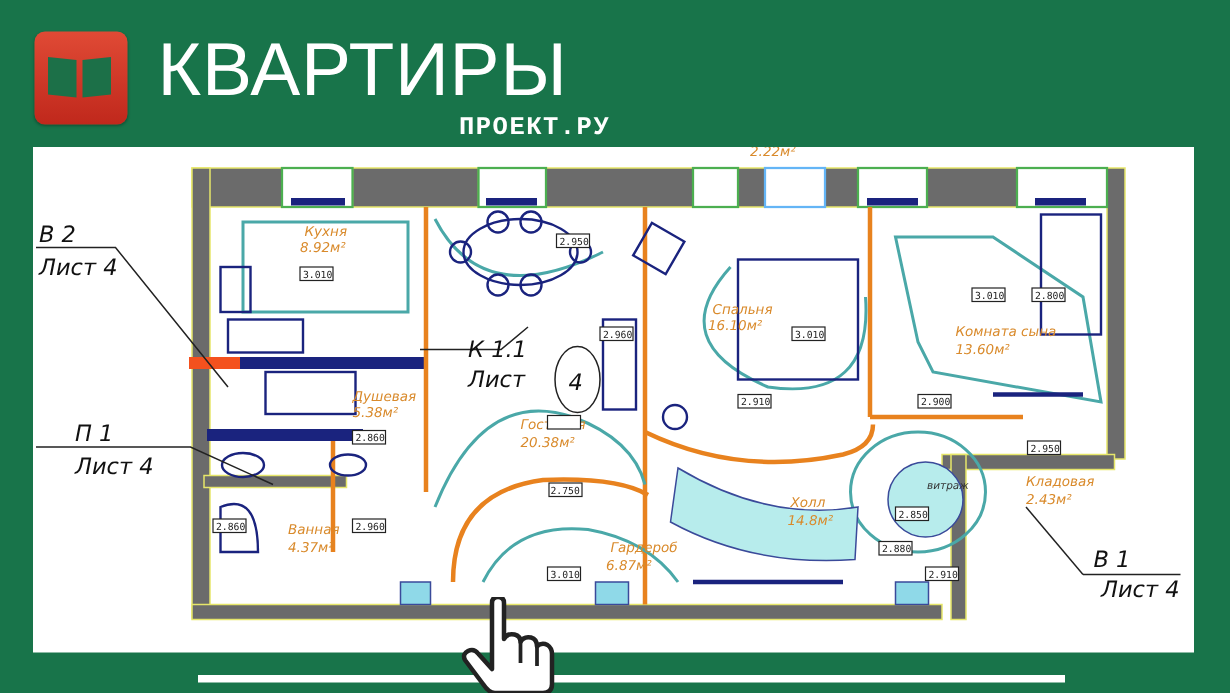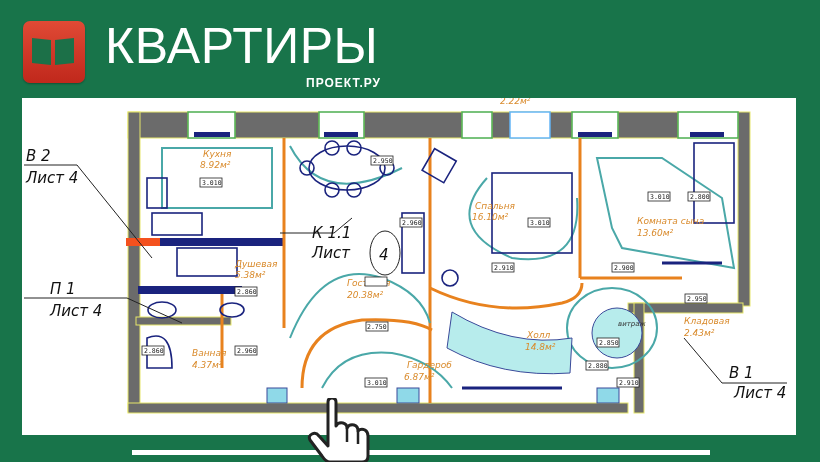--- a/index.html
+++ b/index.html
@@ -3,21 +3,21 @@
 <meta charset="utf-8">
 <style>
   html,body{margin:0;padding:0;}
   body{width:820px;height:462px;overflow:hidden;background:#18744a;position:relative;font-family:"DejaVu Sans",sans-serif;}
   .header{position:absolute;left:0;top:0;width:820px;height:96px;}
   .logo{position:absolute;left:23px;top:21px;width:62px;height:62px;border-radius:7px;background:linear-gradient(#e04a35,#c0281c);box-shadow:0 1px 2px rgba(0,0,0,.3);}
   .logo .pg{position:absolute;top:18px;width:19px;height:25px;background:#1c7048;}
   .logo .pg.l{left:9px;transform:skewY(6deg);}
   .logo .pg.r{left:32px;transform:skewY(-6deg);}
   .title{position:absolute;left:105px;top:18px;color:#fff;font-family:"Liberation Sans",sans-serif;font-size:50px;letter-spacing:0.5px;line-height:56px;}
-  .subtitle{position:absolute;left:306px;top:76px;color:#fff;font-family:Liberation Sans, sans-serif;font-weight:bold;font-size:12px;letter-spacing:1px;}
+  .subtitle{position:absolute;left:306px;top:76px;color:#fff;font-family:Liberation Mono, monospace;font-weight:bold;font-size:17px;letter-spacing:1px;}
   .plan{position:absolute;left:22px;top:98px;width:774px;height:337px;background:#fff;overflow:hidden;}
   .plan svg{position:absolute;left:0;top:0;}
   .bar{position:absolute;left:132px;top:450px;width:578px;height:5px;background:#fff;}
   .hand{position:absolute;left:306px;top:398px;width:80px;height:64px;}
   .lbl{font-family:"DejaVu Sans",sans-serif;font-style:italic;}
 </style>
 </head>
 <body>
 
 <div class="header">

